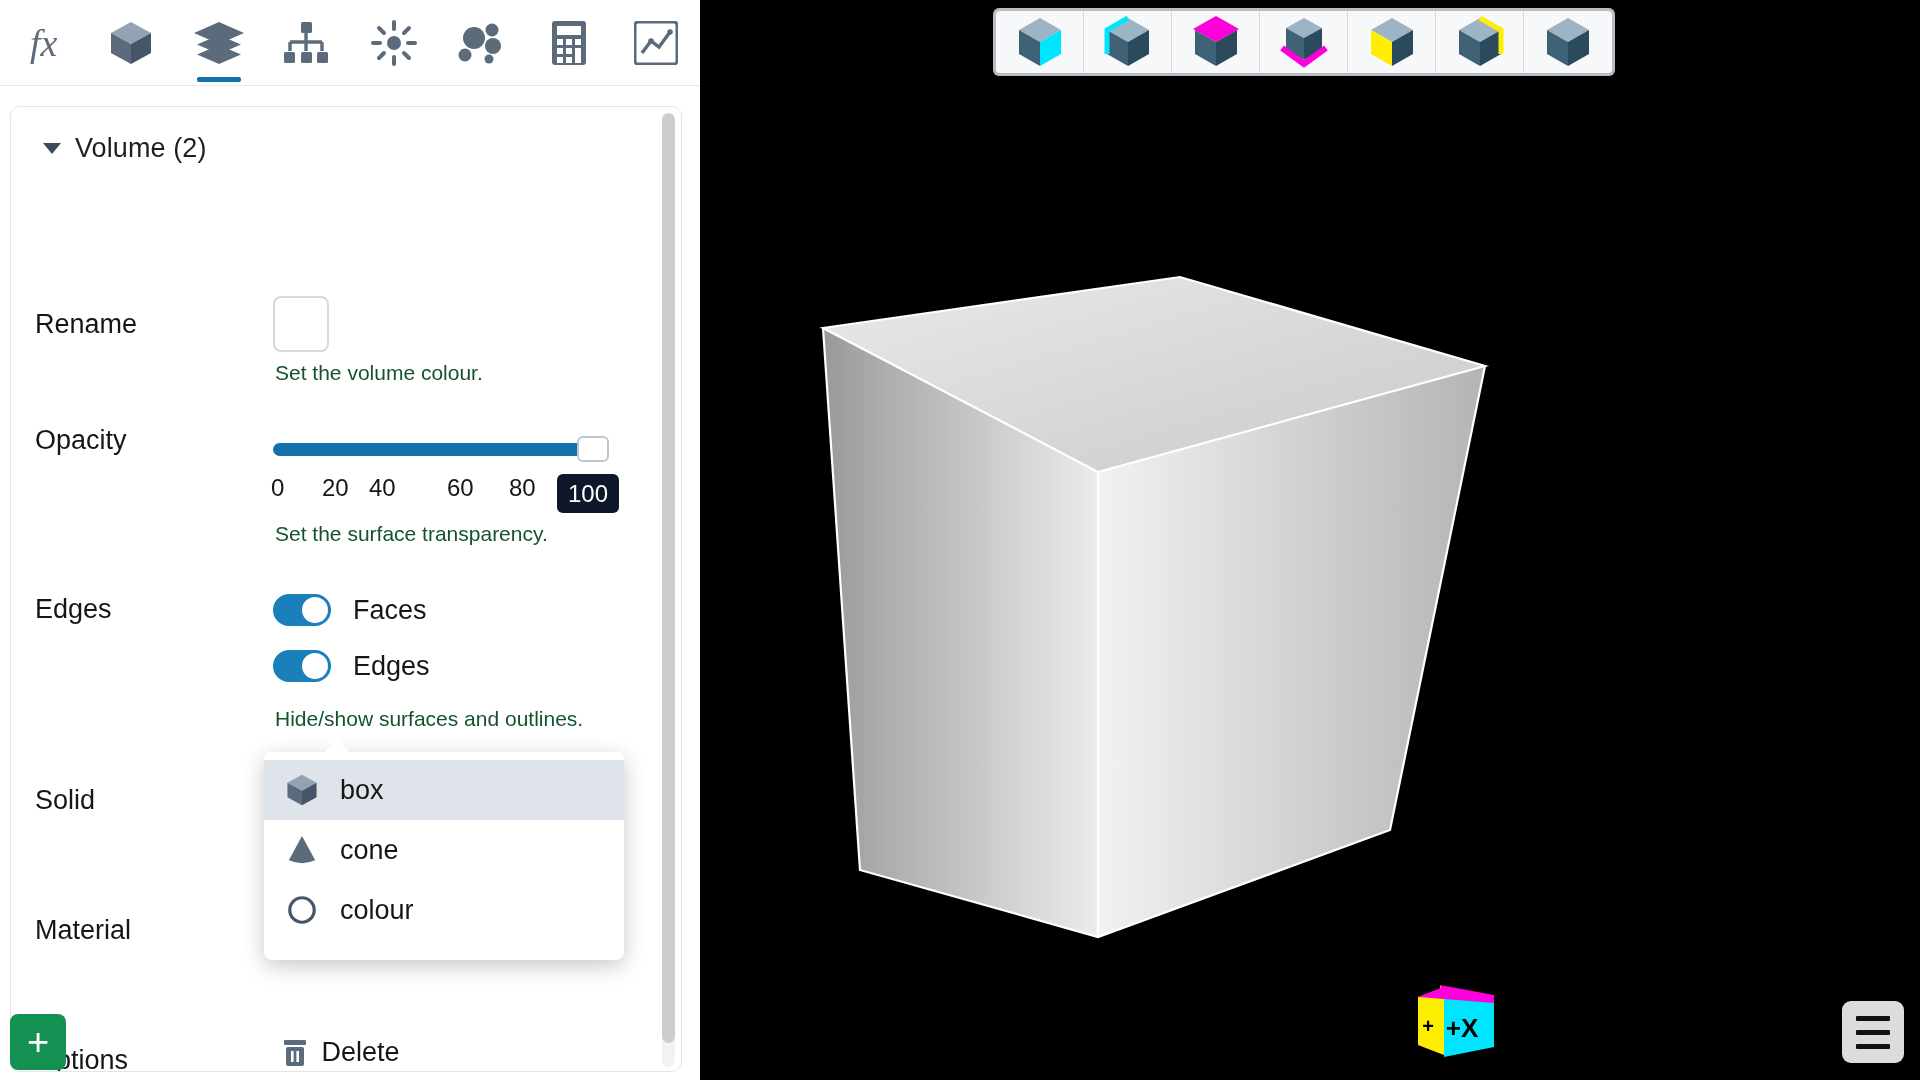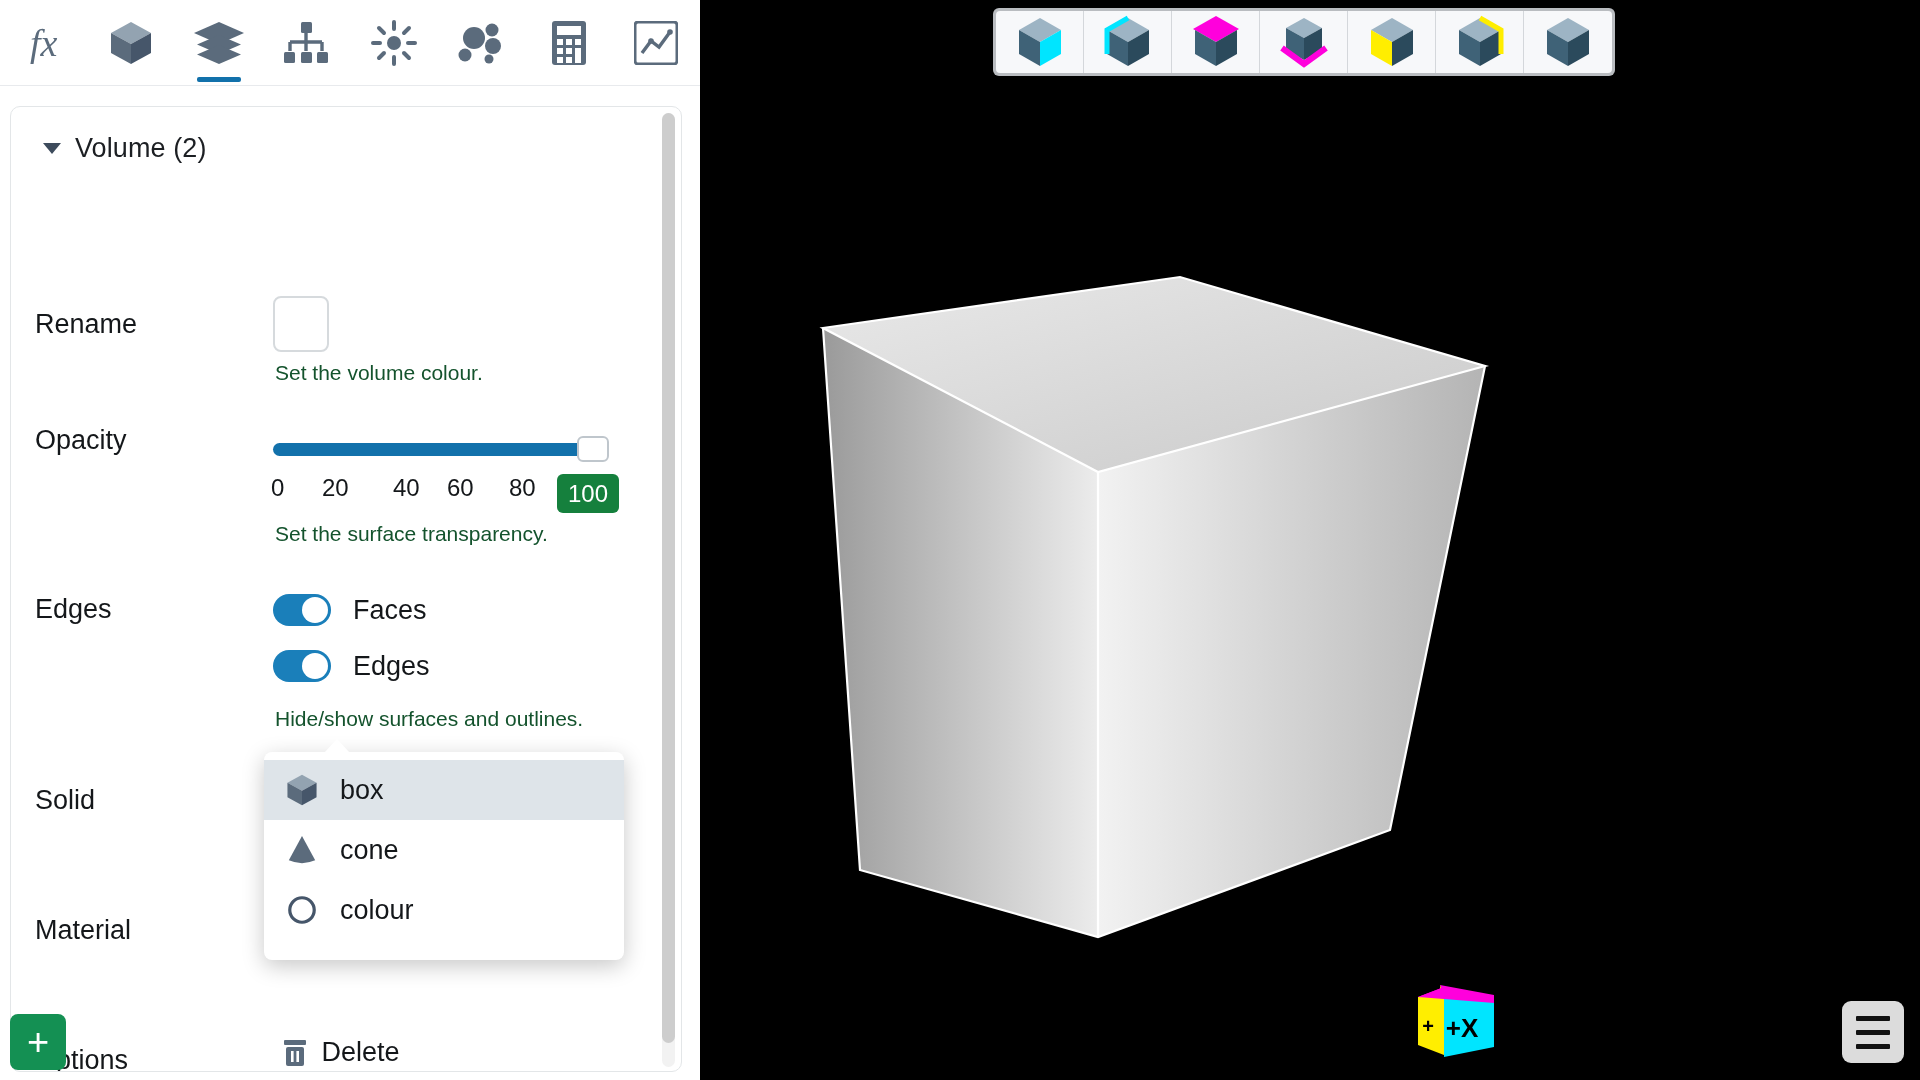--- a/index.html
+++ b/index.html
@@ -123,27 +123,27 @@
     cursor: pointer;
   }
   #slider-ticks {
     position: absolute; left: 256px; top: 367px;
     width: 340px; height: 30px;
     font-size: 24px; color: #14171a;
   }
   #slider-ticks span { position: absolute; top: 0; }
   .tk0 { left: 4px; }
   .tk1 { left: 55px; }
-  .tk2 { left: 126px; text-align: center; }
+  .tk2 { left: 102px; text-align: center; }
   .tk3 { left: 180px; }
   .tk4 { left: 242px; }
   #slider-value-badge {
     position: absolute; left: 290px; top: -6px;
     min-width: 62px; height: 39px;
-    background: #15803d;
+    background: #0f172a;
     color: #fff;
     border-radius: 6px;
     font-size: 24px;
     display: flex; align-items: center; justify-content: center;
     padding: 0 7px;
   }
 
   
   .toggle-row {
     position: absolute; left: 262px;

